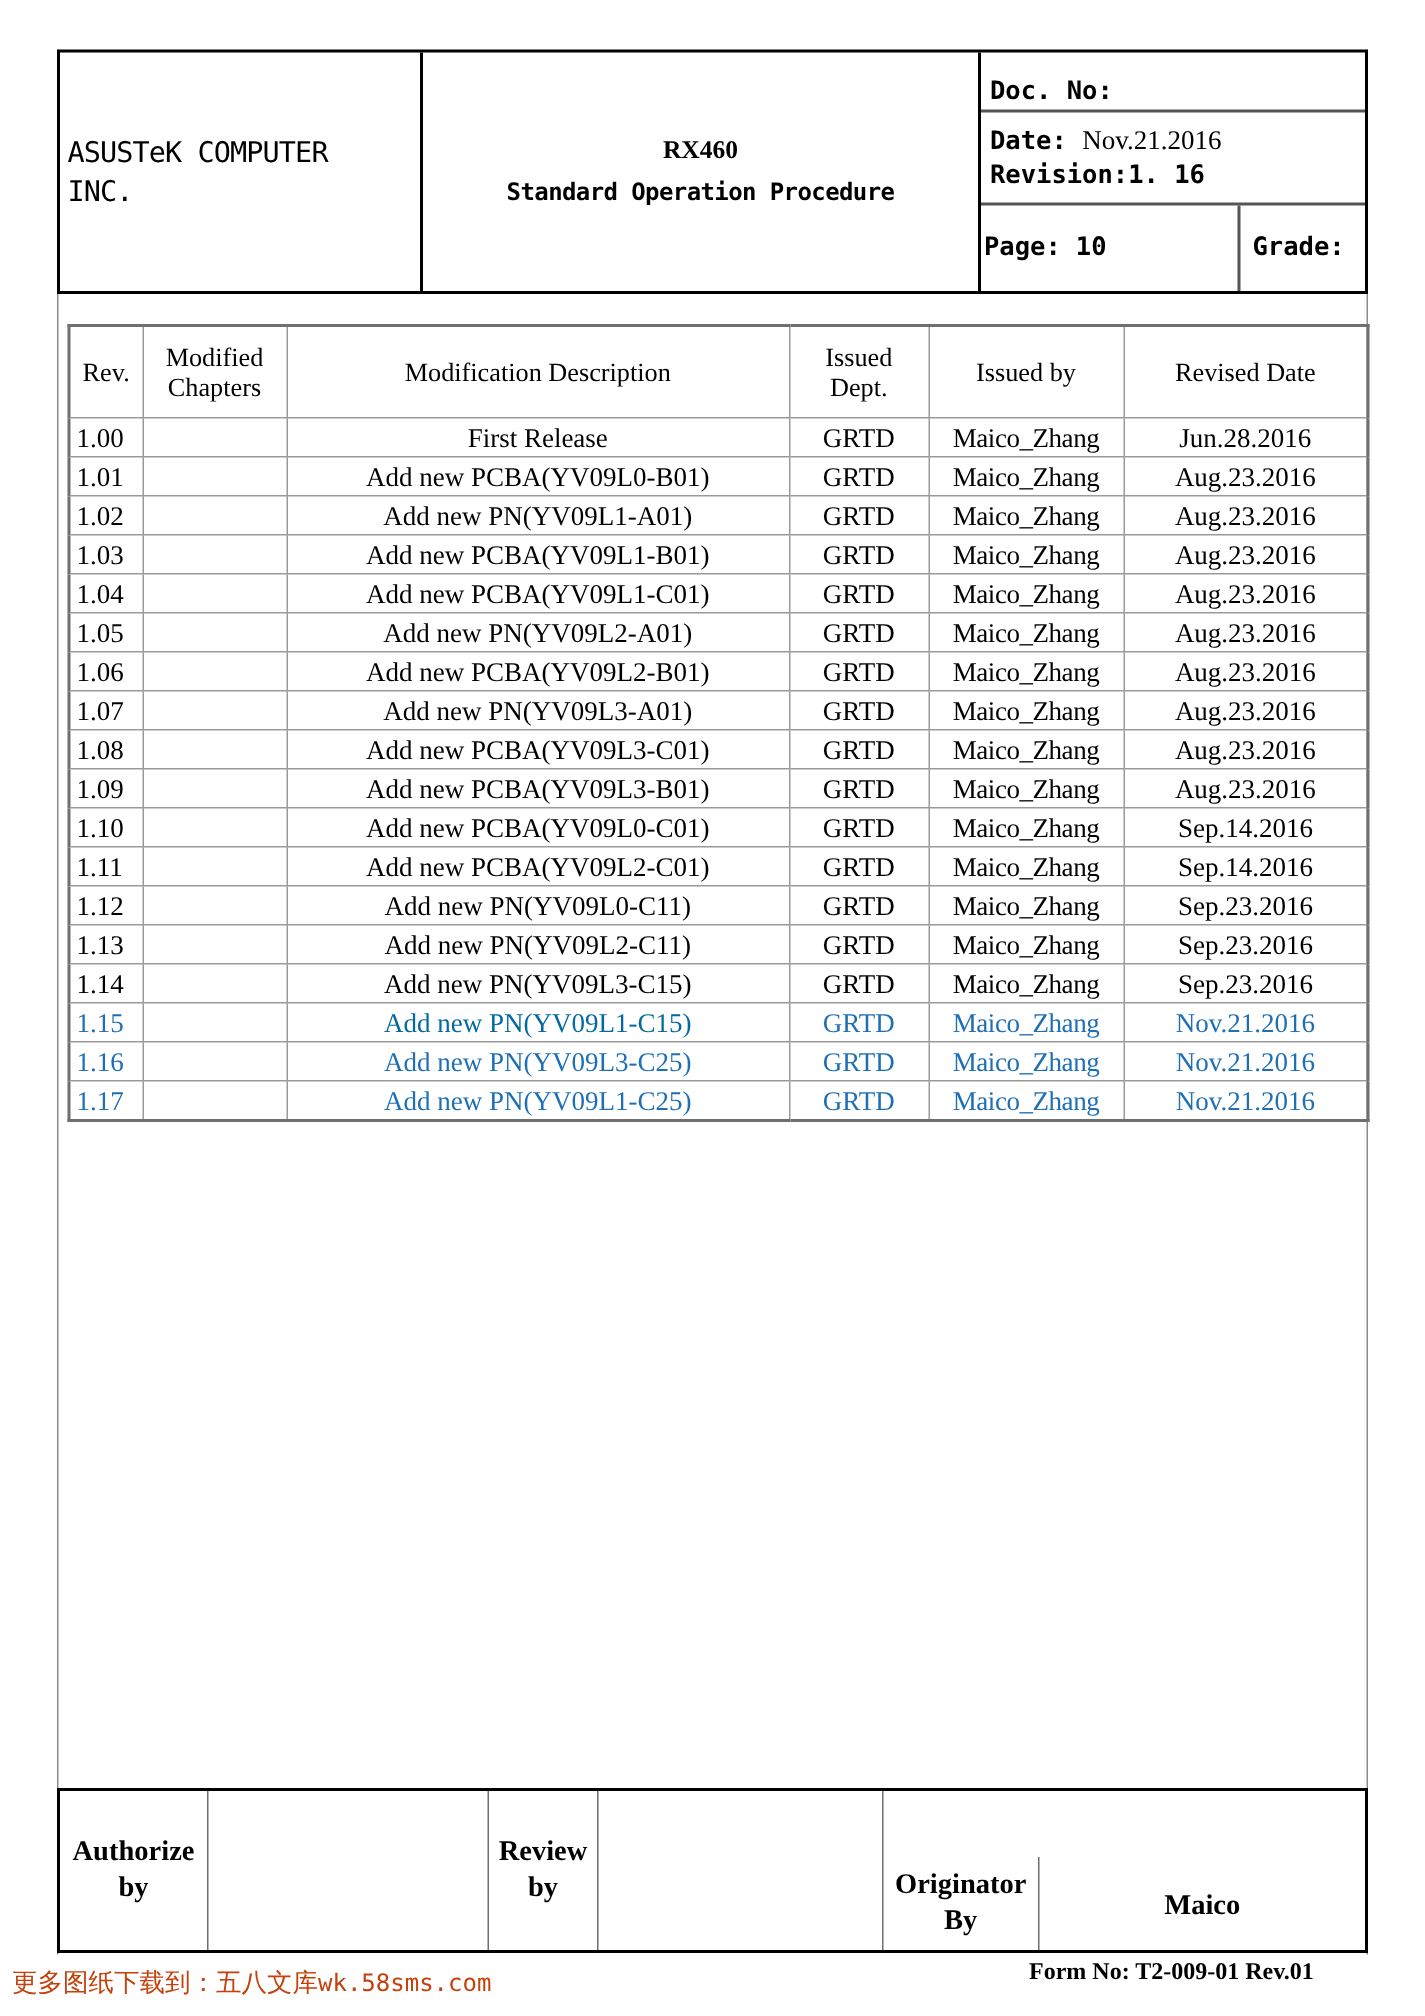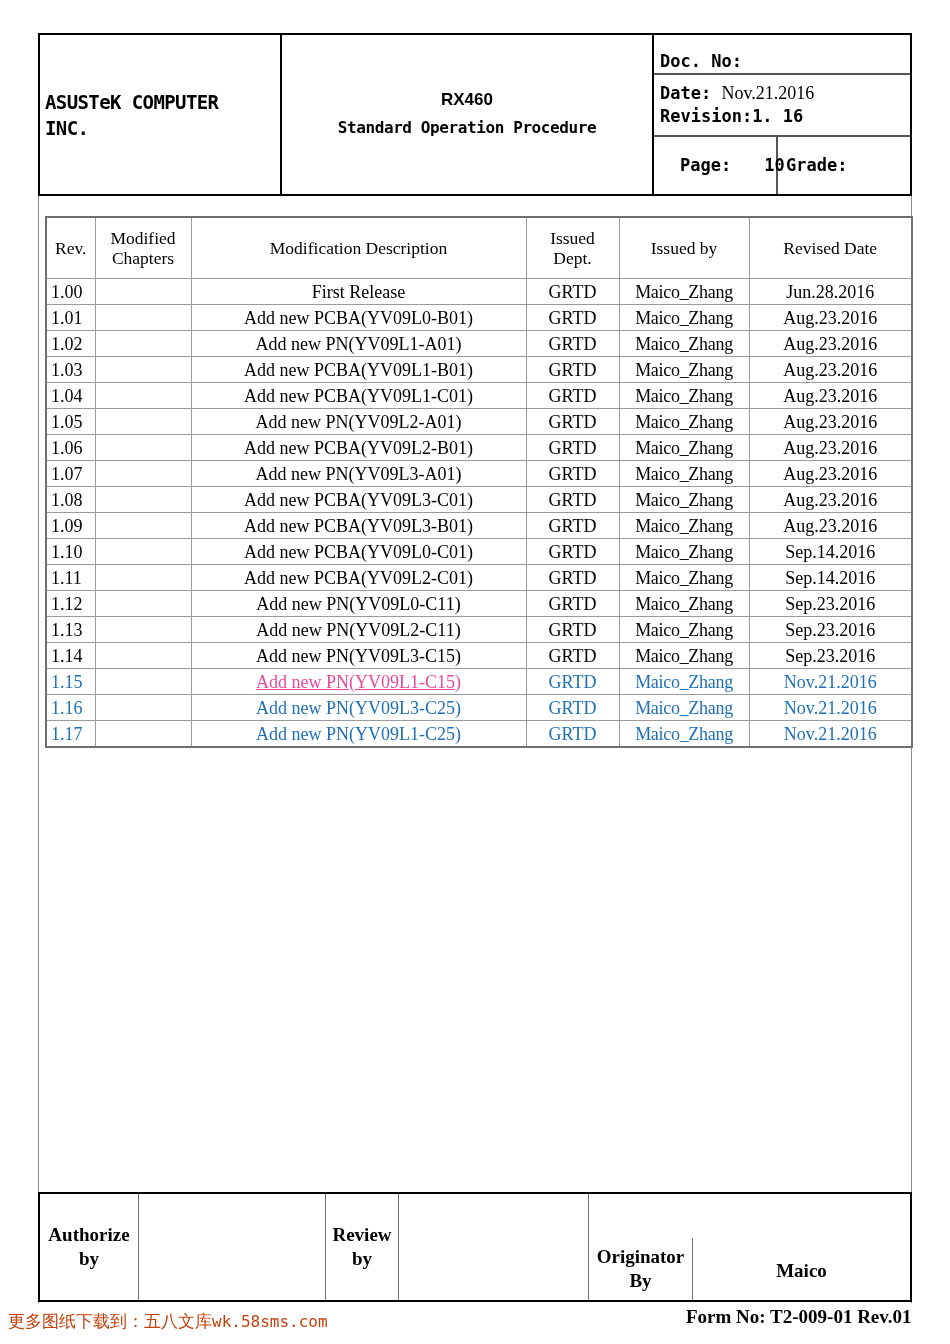--- a/index.html
+++ b/index.html
@@ -47,36 +47,36 @@
   #hdr-company {
     width: 242px;
     border-right: 2px solid #000;
     display: flex;
     flex-direction: column;
     justify-content: center;
     padding-left: 5px;
   }
   .company-line {
     font-family: "DejaVu Sans Mono", "Liberation Mono", monospace;
-    font-weight: bold;
+    font-weight: normal;
     font-size: 19px;
     line-height: 26px;
     letter-spacing: -0.6px;
     white-space: nowrap;
   }
   #hdr-title {
     width: 372px;
     border-right: 2px solid #000;
     display: flex;
     flex-direction: column;
     justify-content: center;
     align-items: center;
   }
   .title-model {
-    font-family: Liberation Sans, sans-serif;
+    font-family: Liberation Serif, serif;
     font-weight: bold;
     font-size: 17px;
     line-height: 26px;
   }
   .title-main {
     font-family: "DejaVu Sans Mono", "Liberation Mono", monospace;
     font-weight: bold;
     font-size: 16px;
     line-height: 30px;
     letter-spacing: -0.4px;
@@ -102,27 +102,26 @@
     box-sizing: border-box;
     display: flex;
     flex-direction: column;
     justify-content: center;
   }
   #meta-pagegrade {
     flex: 1;
     display: flex;
   }
   #meta-page {
-    width: 124px;
+    width: 173px;
     border-right: 2px solid #555;
     box-sizing: border-box;
     display: flex;
     align-items: center;
-    padding-left: 26px;
-    gap: 23px;
+    padding-left: 2px;
   }
   #meta-grade {
     flex: 1;
     display: flex;
     align-items: center;
     padding-left: 8px;
   }
   .meta-mono {
     font-family: "DejaVu Sans Mono", "Liberation Mono", monospace;
     font-weight: bold;
@@ -219,21 +218,21 @@
     font-family: "DejaVu Sans", "Liberation Sans", sans-serif;
   }
   #watermark .ascii-part {
     font-family: "DejaVu Sans Mono", "Liberation Mono", monospace;
     font-size: 16px;
   }
   #form-no {
     position: absolute;
     left: 686px;
     top: 1306px;
-    font-size: 19px;
+    font-size: 16px;
     font-weight: bold;
     white-space: nowrap;
   }
 </style>
 </head>
 <body>
 
 <div id="page-frame"></div>
 
 <div id="doc-header">
@@ -416,21 +415,21 @@
         <td class="c-rev">1.14</td>
         <td></td>
         <td>Add new PN(YV09L3-C15)</td>
         <td>GRTD</td>
         <td class="c-issuedby">Maico_Zhang</td>
         <td>Sep.23.2016</td>
       </tr>
       <tr class="row-new">
         <td class="c-rev" style="color: rgb(31, 111, 181);">1.15</td>
         <td style="color: rgb(31, 111, 181);"></td>
-        <td style="color: #ec4899; text-decoration: underline;">Add new PN(YV09L1-C15)</td>
+        <td style="color: #0369a1;">Add new PN(YV09L1-C15)</td>
         <td style="color: rgb(31, 111, 181);">GRTD</td>
         <td class="c-issuedby" style="color: rgb(31, 111, 181);">Maico_Zhang</td>
         <td style="color: rgb(31, 111, 181);">Nov.21.2016</td>
       </tr>
       <tr class="row-new">
         <td class="c-rev" style="color: rgb(31, 111, 181);">1.16</td>
         <td style="color: rgb(31, 111, 181);"></td>
         <td style="color: rgb(31, 111, 181);">Add new PN(YV09L3-C25)</td>
         <td style="color: rgb(31, 111, 181);">GRTD</td>
         <td class="c-issuedby" style="color: rgb(31, 111, 181);">Maico_Zhang</td>

